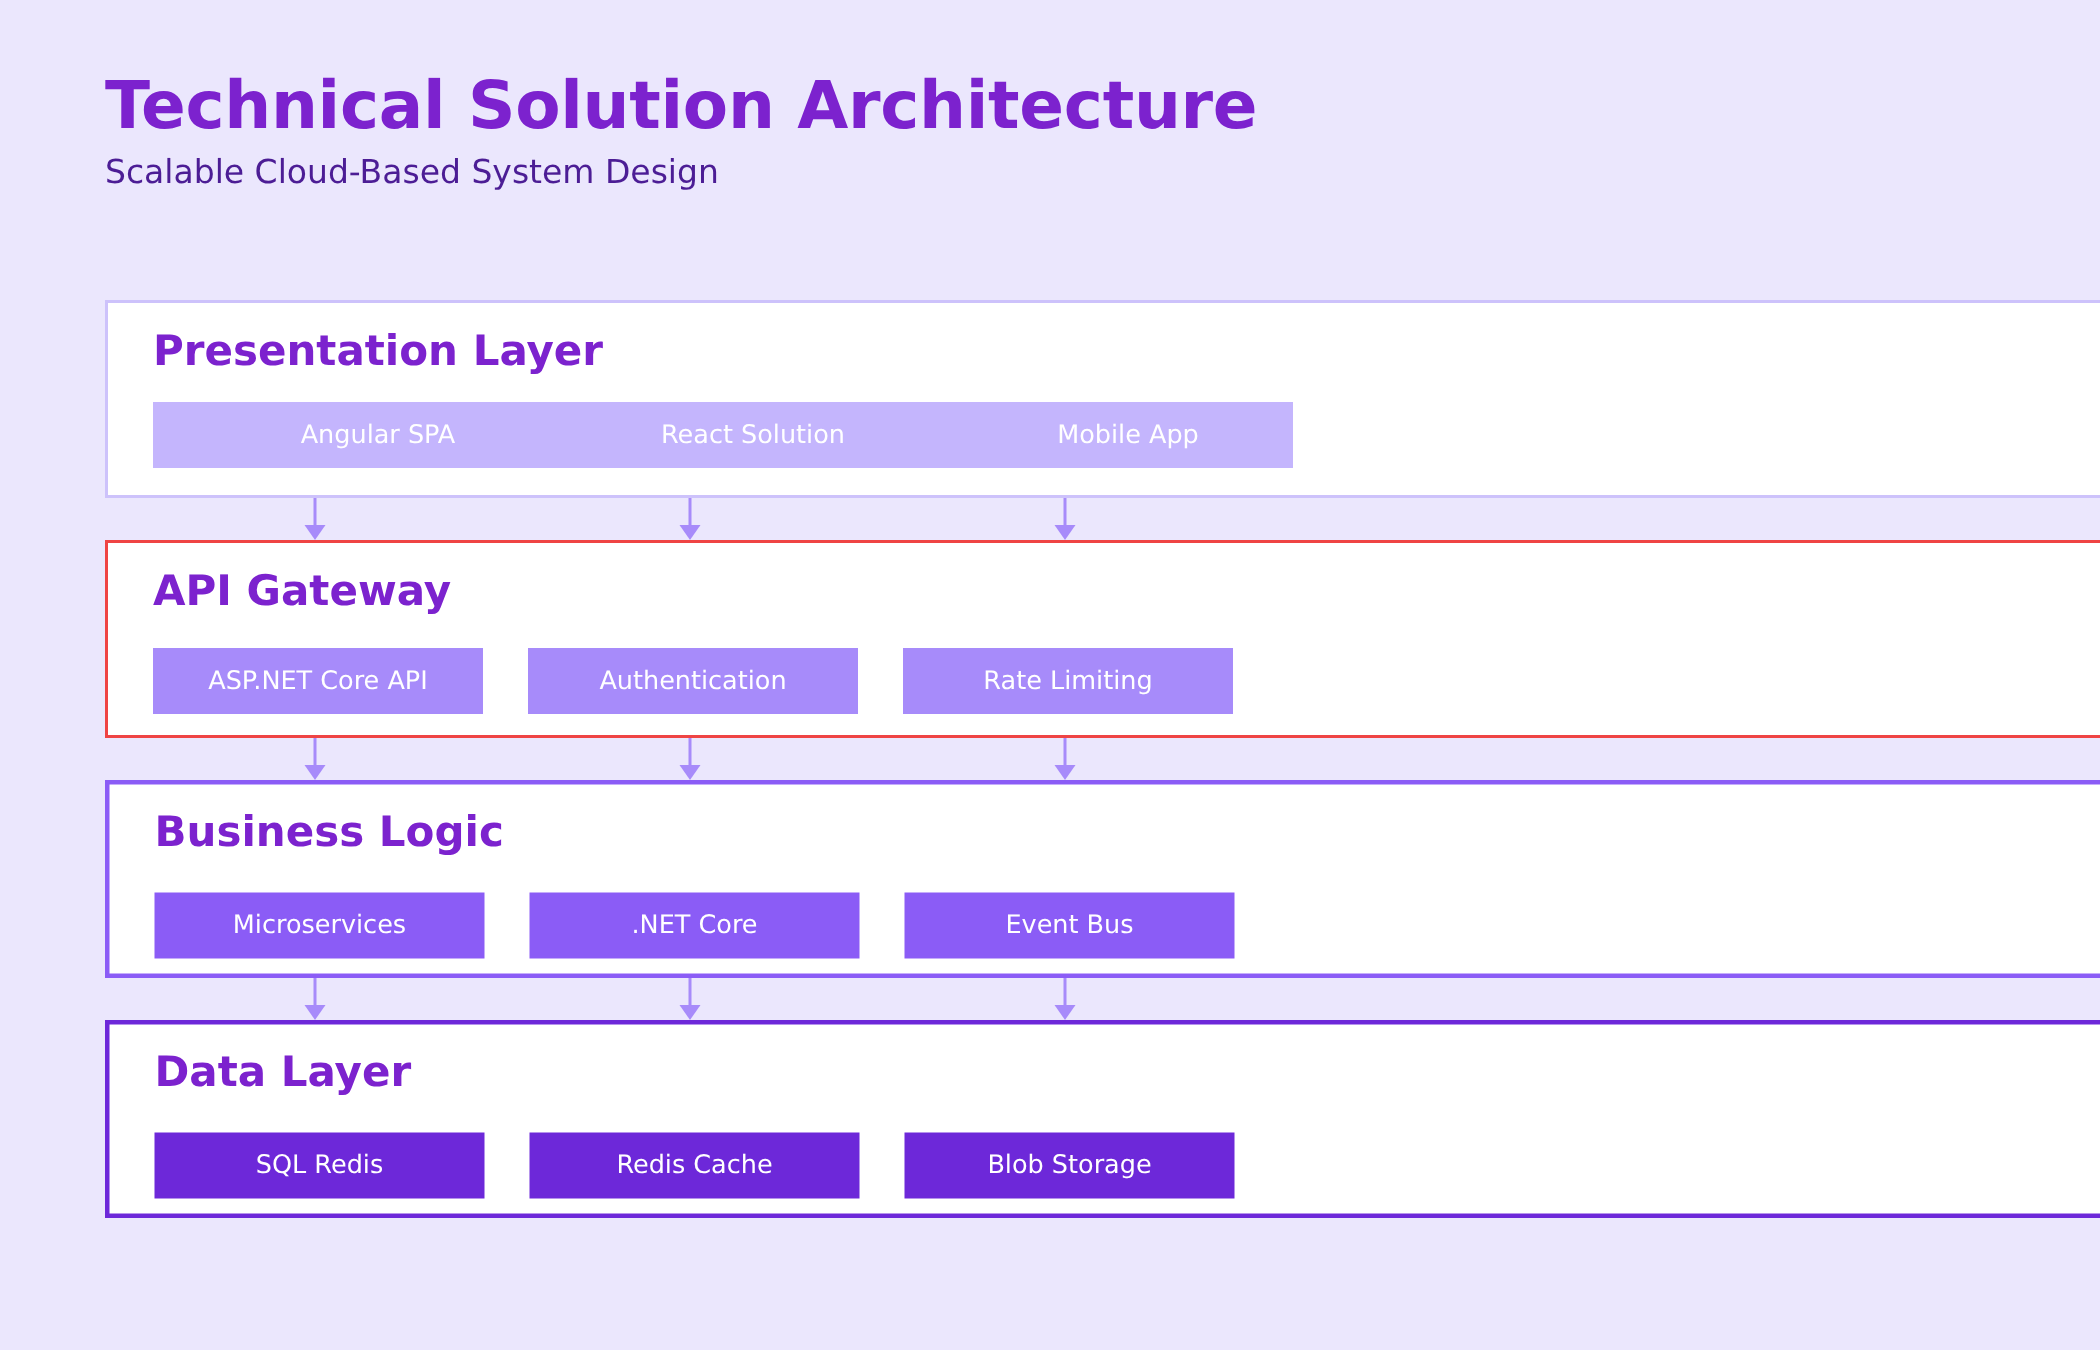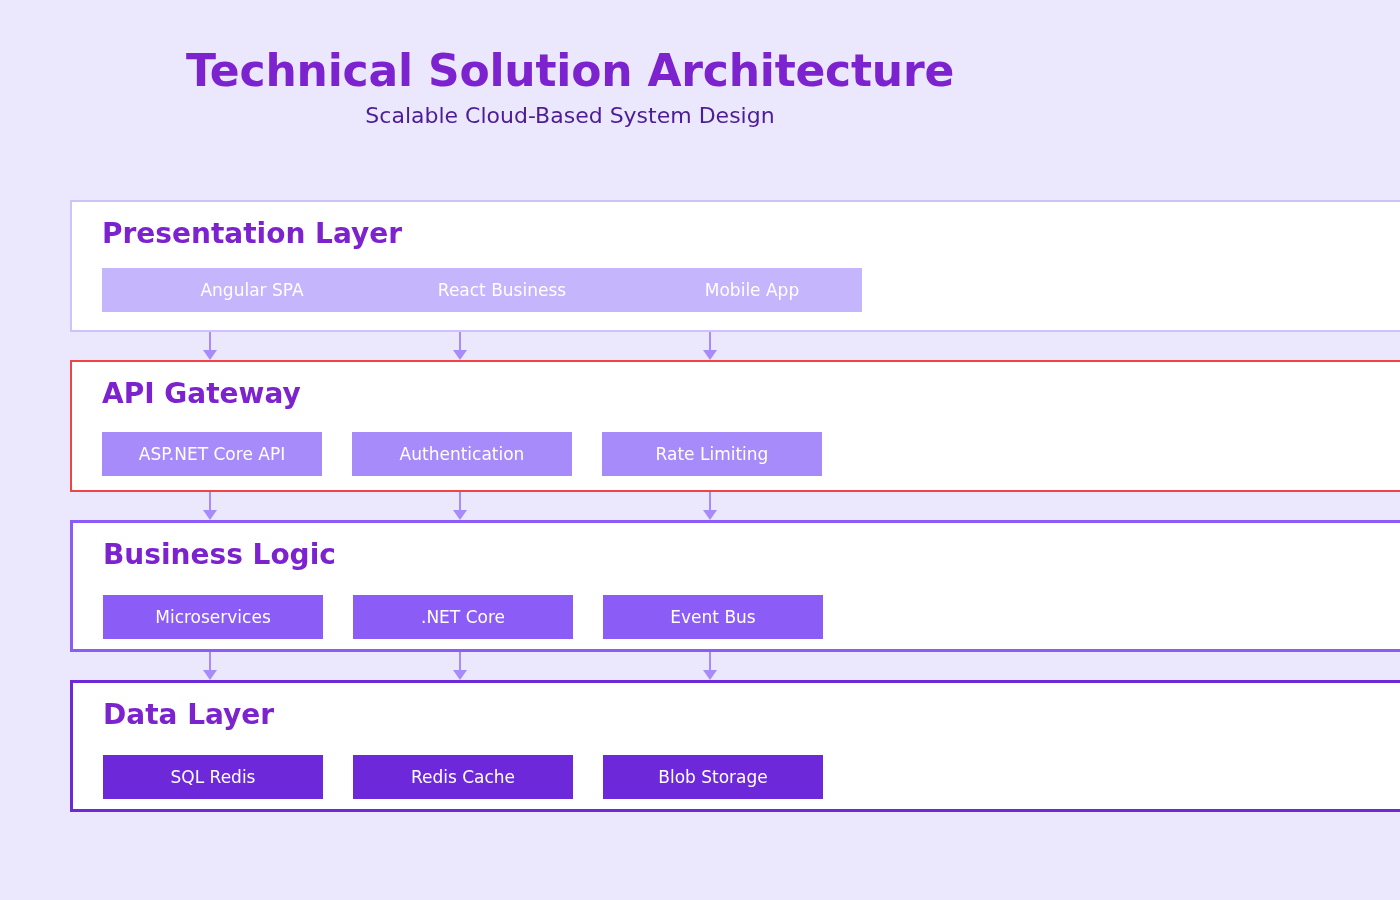--- a/index.html
+++ b/index.html
@@ -19,21 +19,20 @@
     width: 1400px;
     height: 900px;
   }
 
   
   .header {
     position: absolute;
     left: 70px;
     top: 48px;
     width: 1000px;
-    text-align: center;
   }
   .title {
     font-size: 44px;
     font-weight: bold;
     color: #7c22ce;
     letter-spacing: -0.2px;
     line-height: 1.05;
     margin: 0;
     white-space: nowrap;
   }
@@ -160,21 +159,21 @@
     <p class="subtitle">Scalable Cloud-Based System Design</p>
   </div>
 
   <div class="stack">
 
     <div class="layer-wrap d0">
       <div class="layer-box">
         <div class="layer-title">Presentation Layer</div>
         <div class="nodes">
           <div class="node n0">Angular SPA</div>
-          <div class="node n1">React Business</div>
+          <div class="node n1">React Solution</div>
           <div class="node n2">Mobile App</div>
         </div>
       </div>
     </div>
 
     <div class="connectors">
       <div class="connector c0">
         <div class="conn-line"></div>
         <div class="conn-head"></div>
       </div>

